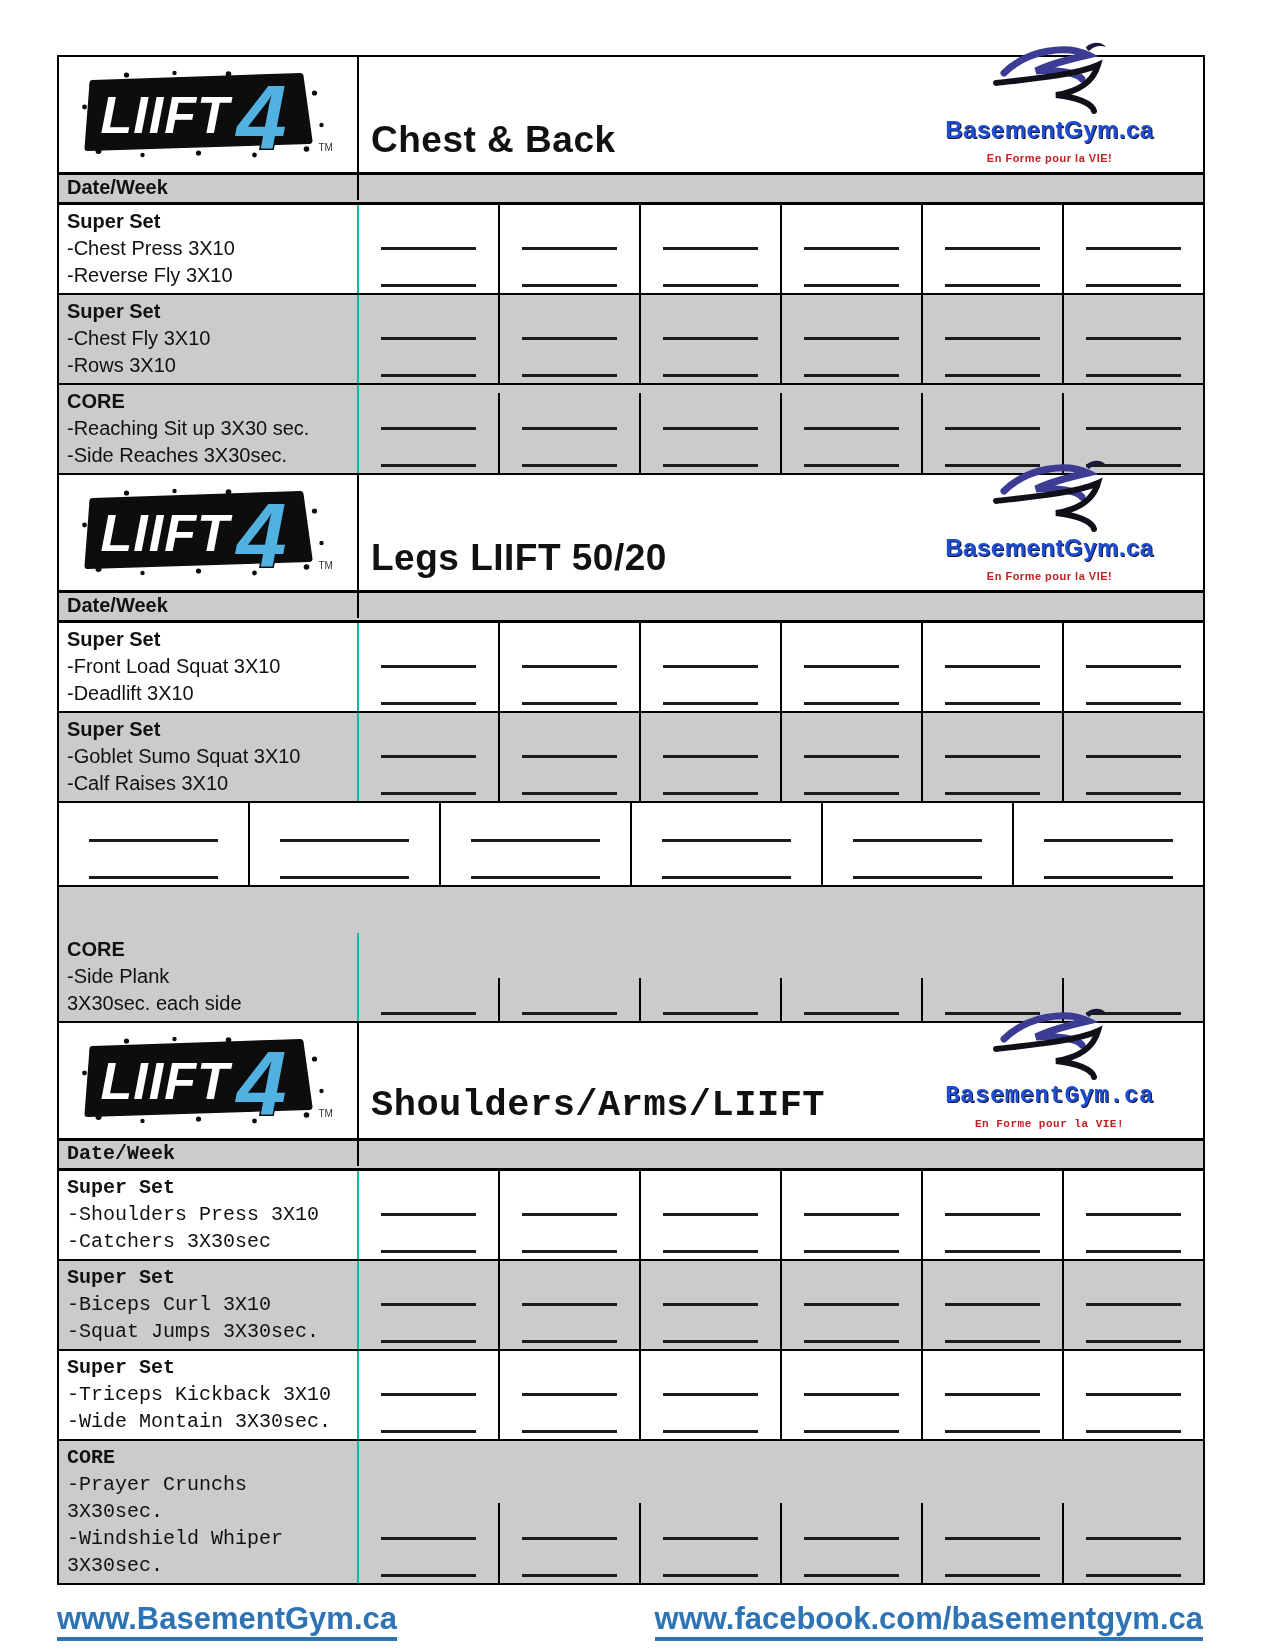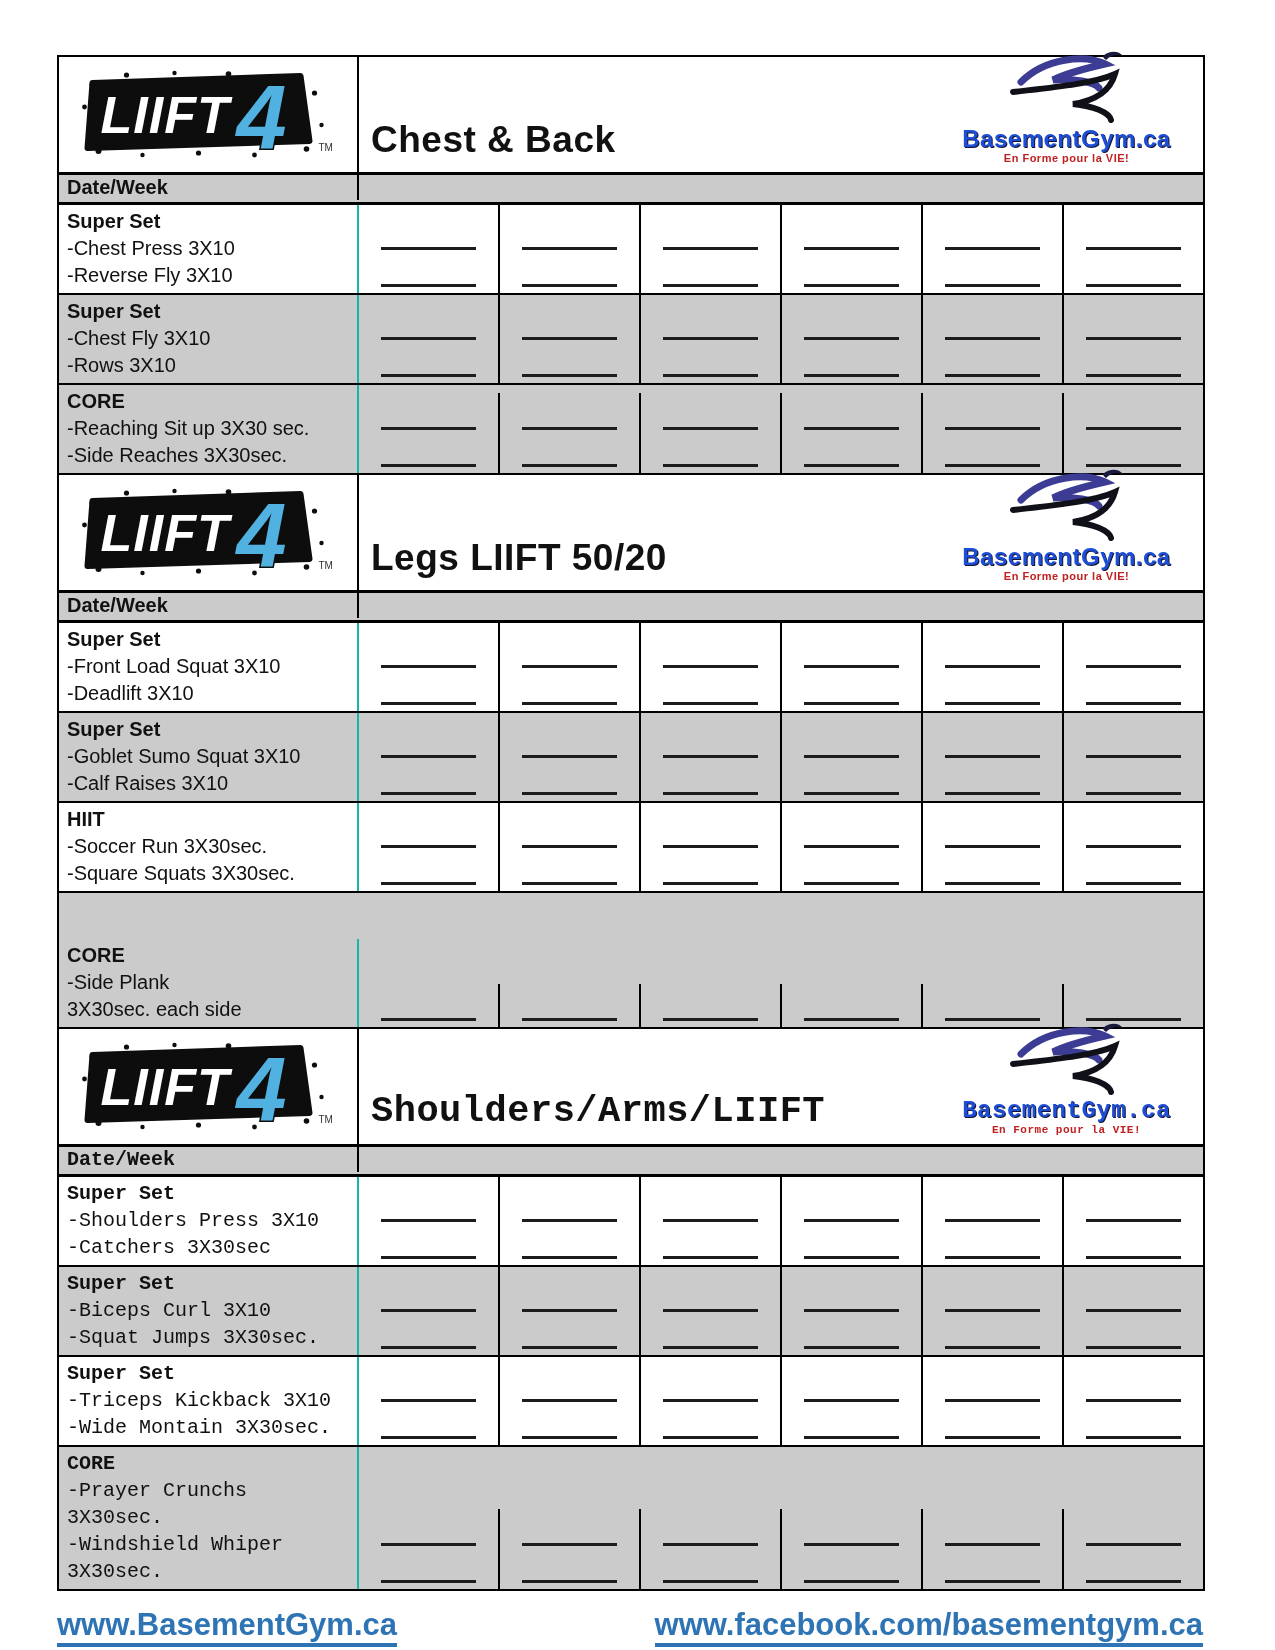--- a/index.html
+++ b/index.html
@@ -7,21 +7,21 @@
   body { font-family:"Liberation Sans", sans-serif; color:#111; }
   .page { width:1275px; height:1650px; background:#fff; padding:55px 70px 0 57px; position:relative; }
   .sheet { width:1148px; }
 
   
   .section { border:2px solid #000; border-bottom:none; }
   .section:last-of-type { border-bottom:2px solid #000;font-family:Liberation Mono, monospace; }
 
   .header-row { display:flex; border-bottom:3px solid #000; background:#fff; height:118px; }
   .logo-cell { width:300px; border-right:2px solid #000; display:flex; align-items:center; justify-content:center; padding:4px; }
-  .title-cell { flex:1; display:flex; align-items:flex-end; justify-content:space-between; padding:6px 2px 8px 12px; position:relative; }
+  .title-cell { flex:1; display:flex; align-items:flex-end; justify-content:space-between; padding:6px 19px 8px 12px; position:relative; }
   .section-title { font-size:37px; font-weight:bold; letter-spacing:0.5px; line-height:1; padding-bottom:6px; }
 
   .date-row { display:flex; background:#cbcbcb; border-bottom:3px solid #000; height:30px;flex-direction:column; }
   .date-label { width:300px; border-right:2px solid #000; font-weight:bold; font-size:20px; padding:1px 8px; }
   .date-blank { flex:1; }
 
   .row { display:flex; border-bottom:2px solid #000; min-height:84px; background:#fff; }
   .row:last-child { border-bottom:none;align-items:flex-end; }
   .row.shade { background:#cbcbcb; }
   .row.lines-0 { min-height:74px; }
@@ -31,21 +31,21 @@
   .cell { flex:1; border-right:2px solid #000; display:flex; flex-direction:column; justify-content:flex-end; padding:0 0 6px 0; }
   .cell:last-child { border-right:none; }
   .blank { height:37px; width:68%; margin:0 auto; border-bottom:3px solid #1c1c1c; }
 
   
   .liift-logo { width:265px; height:96px; position:relative; }
 
   
   .bgym { display:flex; flex-direction:column; align-items:center; width:265px; padding-right:4px; }
   .bgym-name { font-size:24px; font-weight:bold; color:#1d4ed8; letter-spacing:0.5px; text-shadow:1px 1px 0 #15152e; line-height:1.05; }
-  .bgym-tagline { font-size:11px; font-weight:bold; color:#c02020; letter-spacing:0.5px; margin-top:1px; }
+  .bgym-tagline { font-size:11px; font-weight:bold; color:#c02020; letter-spacing:0.5px; margin-top:10px; }
 
   
   .footer { width:1148px; display:flex; justify-content:space-between; margin-top:16px; padding-right:2px; }
   .footer a { font-size:31px; font-weight:bold; color:#2e74b5; text-decoration:none; border-bottom:4px solid #2e74b5; line-height:1.15; }
 </style>
 </head>
 <body>
 
 <svg width="0" height="0" style="position:absolute">
   <defs>
@@ -293,25 +293,20 @@
             <div class="cell">
               <div class="blank"></div>
               <div class="blank"></div>
             </div>
             <div class="cell">
               <div class="blank"></div>
               <div class="blank"></div>
             </div>
           </div>
           <div class="row lines-2">
-            <div class="label-cell">
-              <div class="row-head">HIIT</div>
-              <div class="row-item">-Soccer Run 3X30sec.</div>
-              <div class="row-item">-Square Squats 3X30sec.</div>
-            </div>
             <div class="cell">
               <div class="blank"></div>
               <div class="blank"></div>
             </div>
             <div class="cell">
               <div class="blank"></div>
               <div class="blank"></div>
             </div>
             <div class="cell">
               <div class="blank"></div>

